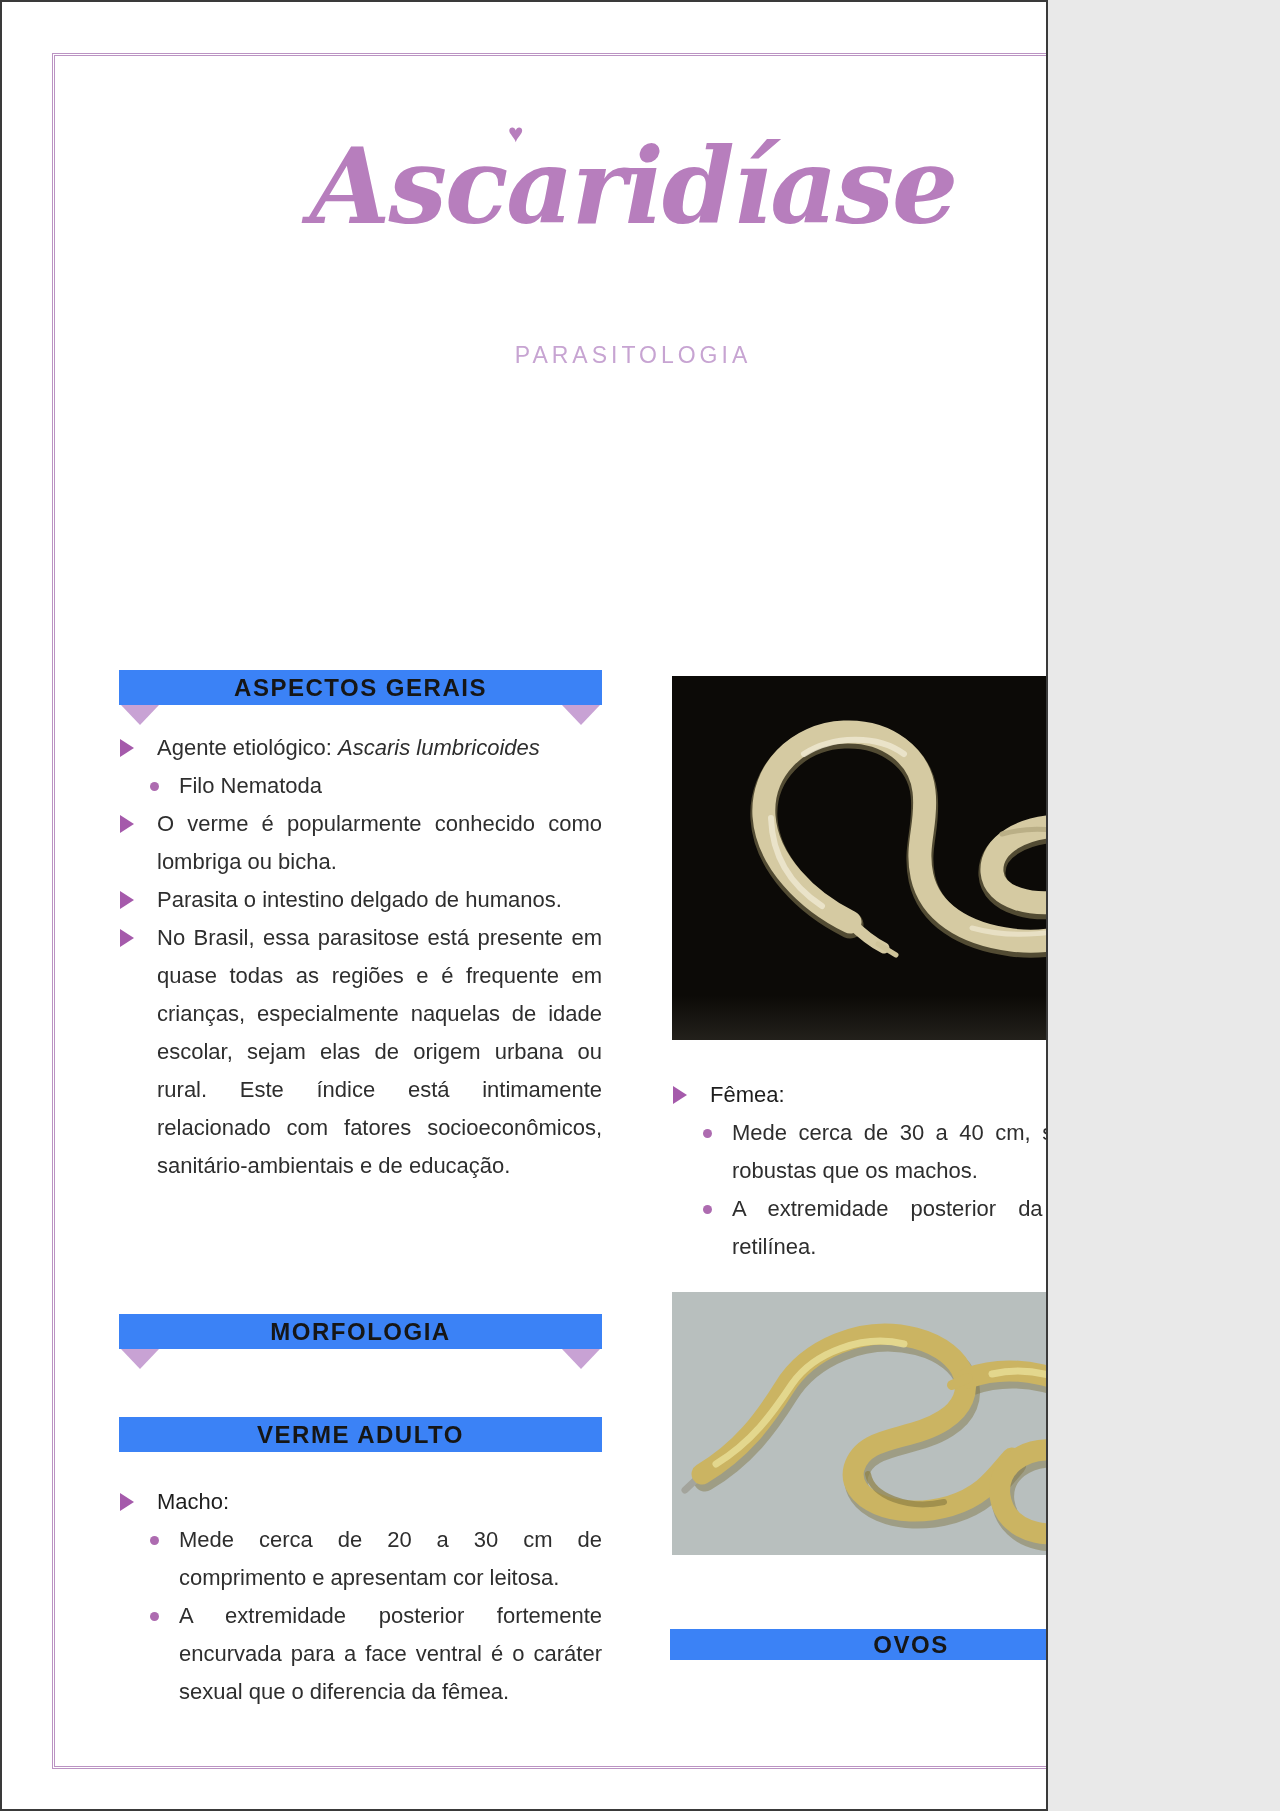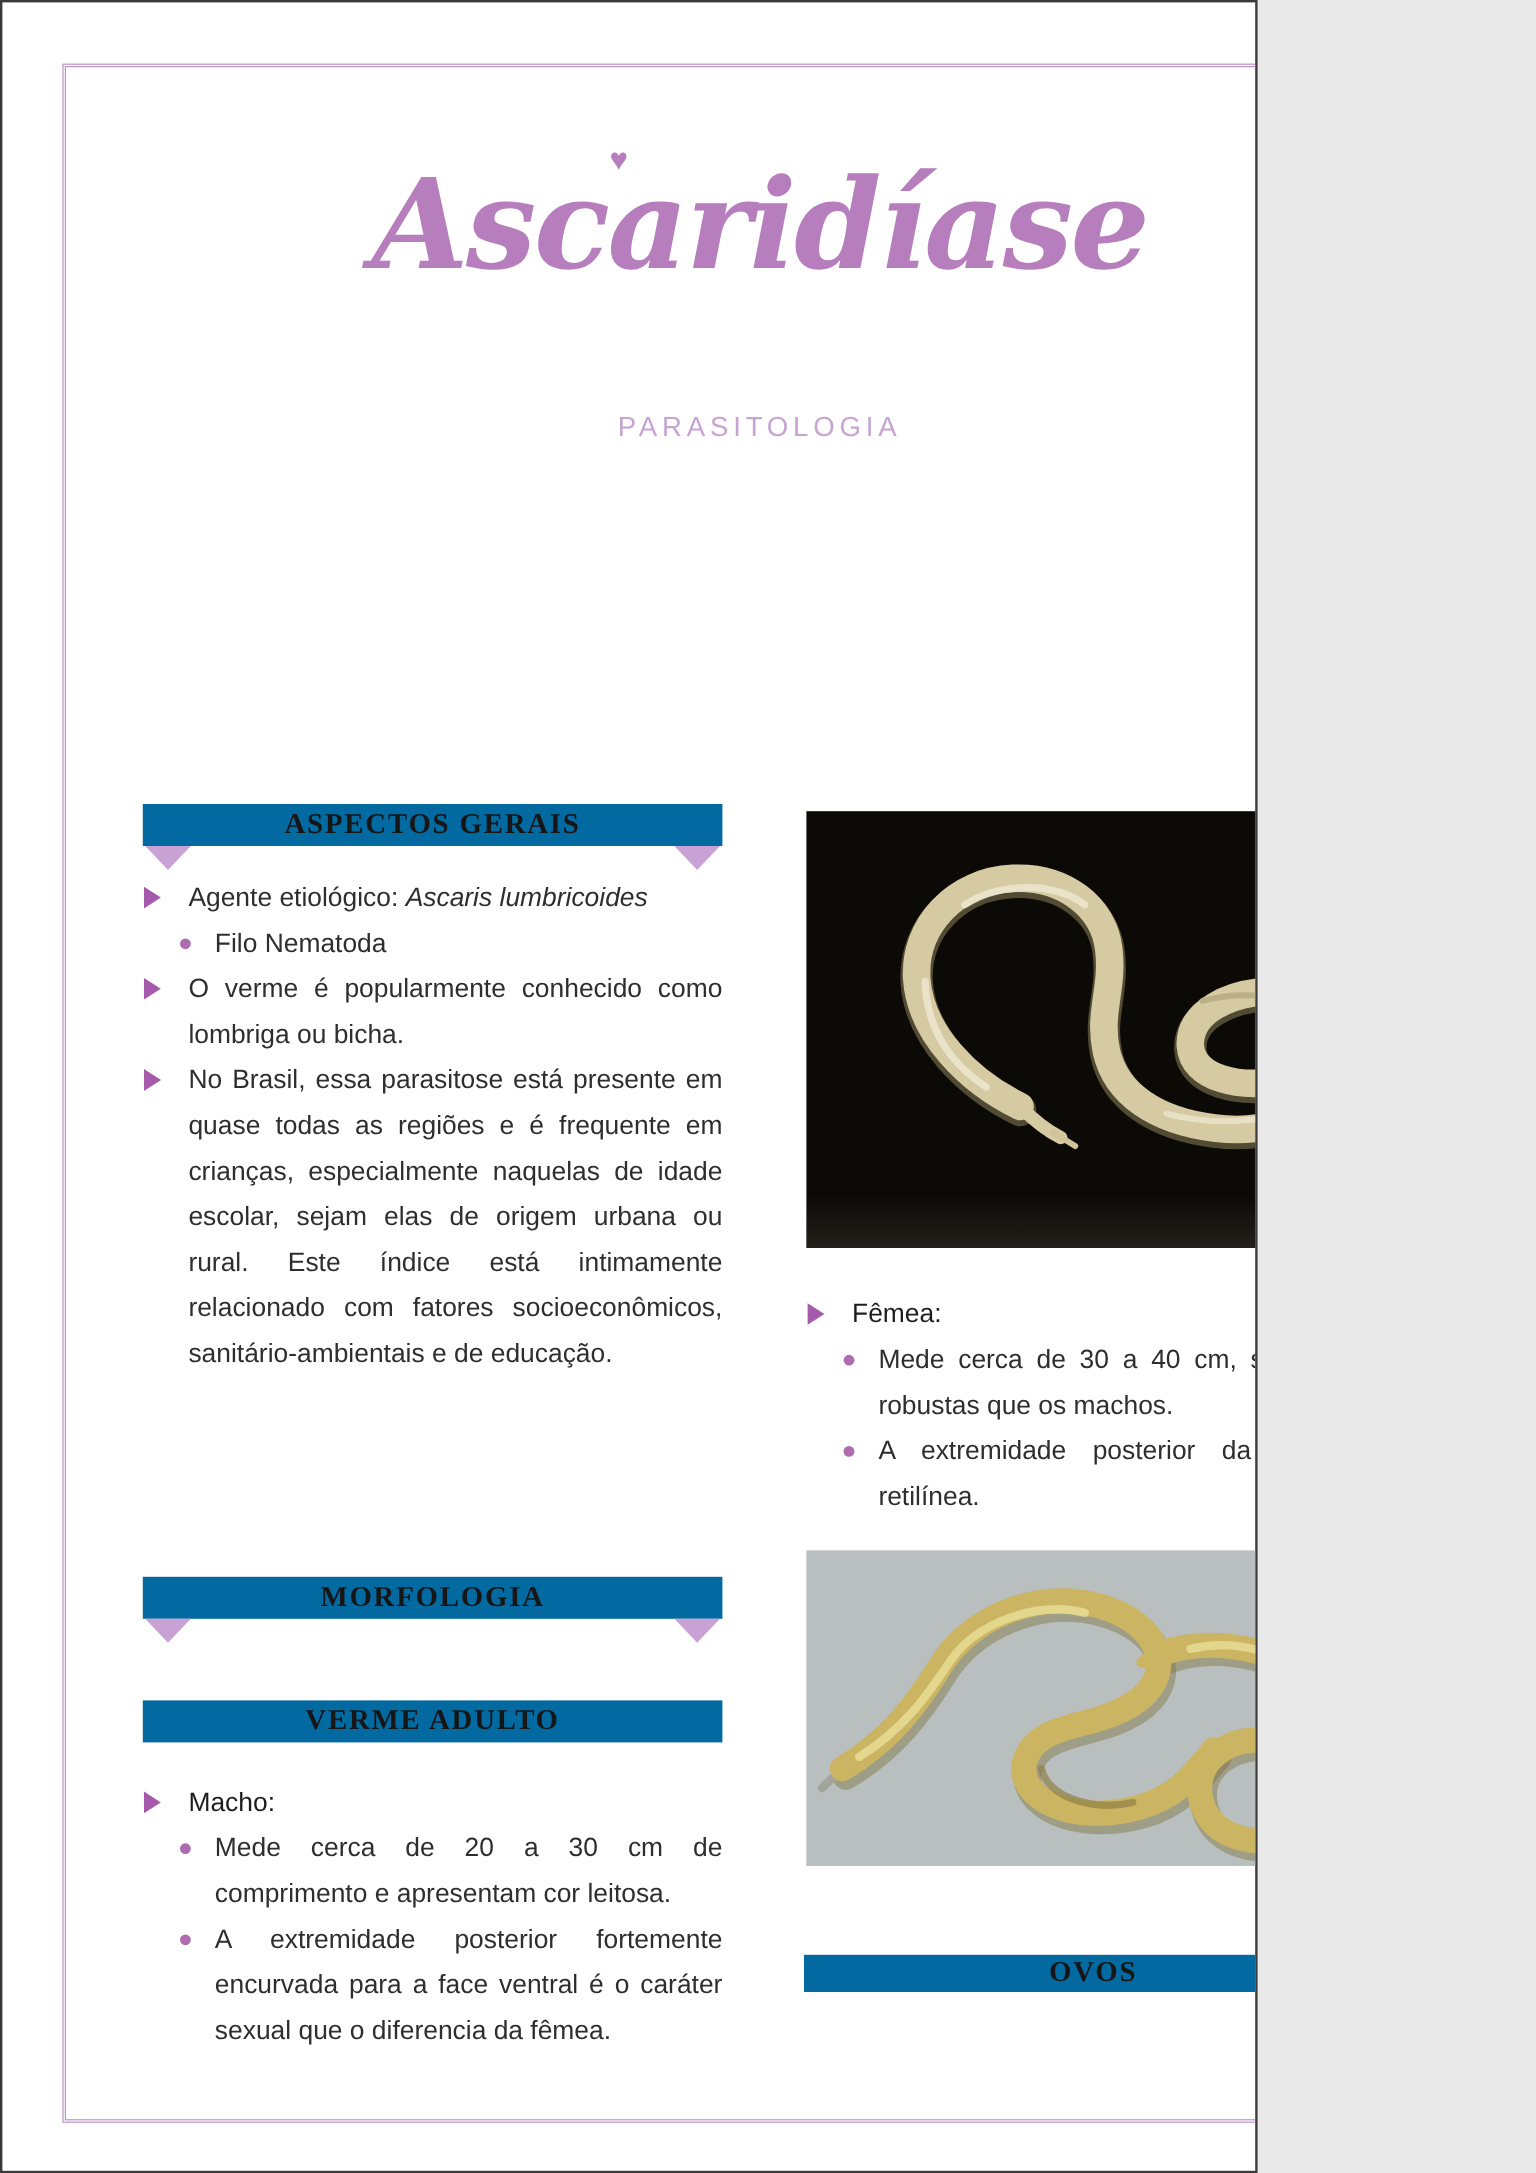--- a/index.html
+++ b/index.html
@@ -12,23 +12,23 @@
   
   .title{position:absolute;left:0;top:128px;width:1262px;margin:0;
          text-align:center;font-family:"DejaVu Serif",serif;font-style:italic;
          font-weight:700;font-size:104px;line-height:1.1;color:#b77ebd;letter-spacing:-2px;}
   .heart{position:absolute;left:calc(50% - 16px);top:116px;font-size:26px;color:#b77ebd;
          font-style:normal;}
   .subtitle{position:absolute;left:0;top:340px;width:1262px;text-align:center;
             font-size:23px;letter-spacing:4px;font-weight:500;color:#c7a4d2;}
 
   
-  .band{position:absolute;left:117px;width:483px;height:35px;background:#0369a1;
+  .band{position:absolute;left:117px;width:483px;height:35px;background:#3b82f6;
         display:flex;align-items:center;justify-content:center;
-        font-size:24px;font-weight:600;letter-spacing:1.5px;color:#161616;font-family:Liberation Serif, serif;}
+        font-size:24px;font-weight:600;letter-spacing:1.5px;color:#161616;}
   #band-aspectos{top:668px}
   #band-morfologia{top:1312px}
   #band-verme{top:1415px}
   #band-ovos{top:1627px;left:668px;width:482px;height:31px}
   .tri{position:absolute;top:100%;width:0;height:0;
        border-left:19px solid transparent;border-right:19px solid transparent;
        border-top:20px solid #c8a2d4;}
   .tri-l{left:2px}
   .tri-r{right:2px}
 
@@ -83,20 +83,21 @@
     <div class="li sub">
       <span class="dot"></span>
       <span>Filo Nematoda</span>
     </div>
     <div class="li">
       <span class="arrow"></span>
       <span>O verme é popularmente conhecido como lombriga ou bicha.</span>
     </div>
     <div class="li">
       <span class="arrow"></span>
+      <span>Parasita o intestino delgado de humanos.</span>
     </div>
     <div class="li">
       <span class="arrow"></span>
       <span>No Brasil, essa parasitose está presente em quase todas as regiões e é frequente em crianças, especialmente naquelas de idade escolar, sejam elas de origem urbana ou rural. Este índice está intimamente relacionado com fatores socioeconômicos, sanitário-ambientais e de educação.</span>
     </div>
   </div>
 
   <div class="band" id="band-verme">
     <span>VERME ADULTO</span>
   </div>

